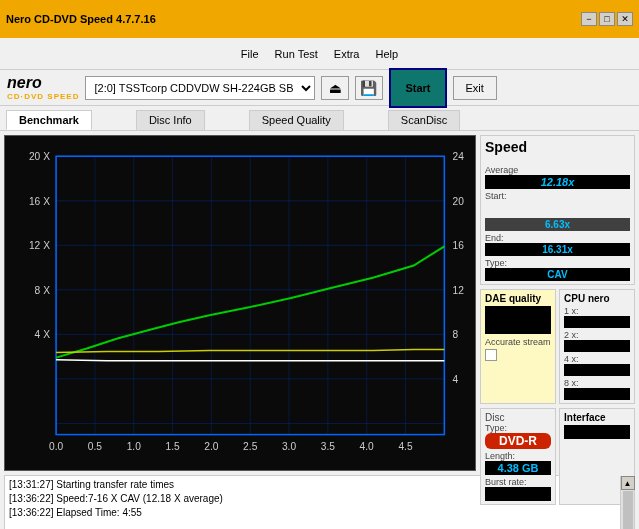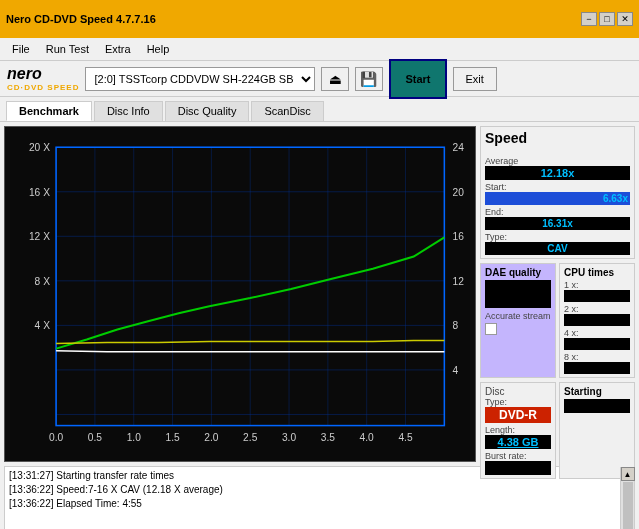--- a/index.html
+++ b/index.html
@@ -6,33 +6,33 @@
     body { width: 639px; height: 529px; background: #f0f0f0; font-family: 'Segoe UI', Tahoma, Geneva, Verdana, sans-serif; font-size: 11px; overflow: hidden; }
     
     
     .title-bar { background: #f0a800; height: 38px; display: flex; align-items: center; justify-content: space-between; padding: 0 6px; }
     .title-bar-left { display: flex; align-items: center; gap: 6px; }
     .title-text { font-size: 11px; font-weight: bold; color: #000; }
     .title-controls { display: flex; gap: 2px; }
     .title-btn { width: 16px; height: 14px; background: #d4d0c8; border: 1px solid #888; font-size: 9px; display: flex; align-items: center; justify-content: center; cursor: pointer; }
 
     
-    .menu-bar { background: #f0f0f0; height: 23px; display: flex; align-items: center; padding: 0 4px; border-bottom: 1px solid #ccc; }
+    .menu-bar { background: #f0f0f0; height: 32px; display: flex; align-items: center; padding: 0 4px; border-bottom: 1px solid #ccc; justify-content: center; }
     .menu-item { padding: 2px 8px; font-size: 11px; cursor: pointer; }
 
     
     .toolbar { background: #f0f0f0; height: 36px; display: flex; align-items: center; padding: 2px 7px; gap: 6px; border-bottom: 1px solid #ccc; }
     .nero-logo { display: flex; flex-direction: column; align-items: flex-start; }
     .drive-select { flex: 1; height: 24px; border: 1px solid #999; background: white; font-size: 11px; padding: 0 4px; max-width: 230px; }
     .toolbar-icon-btn { width: 28px; height: 24px; border: 1px solid #999; background: #f0f0f0; display: flex; align-items: center; justify-content: center; cursor: pointer; font-size: 14px; }
     .start-btn { background: #0f766e; border: 2px solid #000080; padding: 2px 14px; height: 40px; font-size: 11px; font-weight: bold; cursor: pointer; }
     .exit-btn { background: #f0f0f0; border: 1px solid #999; padding: 2px 12px; height: 24px; font-size: 11px; cursor: pointer; }
 
     
-    .tabs { display: flex; padding: 4px 6px 0; background: #f0f0f0; border-bottom: 1px solid #ccc; }
+    .tabs { display: flex; padding: 4px 6px 0; background: #f0f0f0; border-bottom: 1px solid #ccc; gap: 42px; }
     .tab { padding: 3px 12px; font-size: 11px; border: 1px solid #ccc; border-bottom: none; background: #e0e0e0; cursor: pointer; margin-right: 2px; }
     .tab.active { background: white; border-bottom: 1px solid white; font-weight: bold; }
 
     
     .main { display: flex; height: 340px; padding: 4px 4px 0; gap: 4px; }
 
     
     .chart-area { flex: 1; background: #1a1a1a; position: relative; border: 1px solid #555; min-width: 0; }
     
     
@@ -80,21 +80,21 @@
   </select>
   <button class="toolbar-icon-btn" title="Eject">⏏</button>
   <button class="toolbar-icon-btn" title="Save">💾</button>
   <button class="start-btn">Start</button>
   <button class="exit-btn">Exit</button>
 </div>
 
 <div class="tabs">
   <div class="tab active">Benchmark</div>
   <div class="tab">Disc Info</div>
-  <div class="tab">Disc Quality</div>
+  <div class="tab">Speed Quality</div>
   <div class="tab">ScanDisc</div>
 </div>
 
 <div class="main">
 
   <div class="chart-area">
     <svg class="chart-svg" viewBox="0 0 460 330" preserveAspectRatio="none">
 
       <rect width="460" height="330" fill="#0a0a0a"></rect>
 
@@ -152,69 +152,69 @@
     </svg>
   </div>
 
   <div class="right-panel">
 
     <div style="display:flex; gap:3px;">
 
       <div style="flex:1; background:#f0f0f0; border:1px solid #ccc; padding:3px 4px;">
         <div style="font-size:14px;font-weight:bold;color:#000;margin-bottom:10px;">Speed</div>
         <div style="font-size:9px;color:#444;">Average</div>
-        <div style="background:#000;color:#00bfff;font-size:11px;font-weight:bold;text-align:center;padding:1px 2px;margin-bottom:2px;">12.18x</div>
+        <div style="background:#000;color:#00bfff;font-size:11px;font-weight:bold;text-align:center;padding:1px 2px;margin-bottom:2px;font-style:italic;">12.18x</div>
         <div style="font-size:9px;color:#444;">Start:</div>
-        <div style="background:#1d4ed8;color:#00bfff;font-size:10px;font-weight:bold;text-align:right;padding:1px 2px;margin-bottom:2px;">6.63x</div>
+        <div style="background:#404040;color:#00bfff;font-size:10px;font-weight:bold;text-align:center;padding:1px 2px;margin-bottom:2px;margin-top:17px;">6.63x</div>
         <div style="font-size:9px;color:#444;">End:</div>
         <div style="background:#000;color:#00bfff;font-size:10px;font-weight:bold;text-align:center;padding:1px 2px;margin-bottom:2px;">16.31x</div>
         <div style="font-size:9px;color:#444;">Type:</div>
         <div style="background:#000;color:#00bfff;font-size:10px;font-weight:bold;text-align:center;padding:1px 2px;">CAV</div>
       </div>
 
     </div>
 
     <div style="display:flex;gap:3px;">
 
-      <div style="flex:1;background:#c4b5fd;border:1px solid #ccc;padding:3px 4px;">
+      <div style="flex:1;background:#fef9c3;border:1px solid #ccc;padding:3px 4px;">
         <div style="font-size:10px;font-weight:bold;color:#000;margin-bottom:2px;">DAE quality</div>
         <div style="background:#000;height:28px;margin-bottom:3px;"></div>
         <div style="font-size:9px;color:#444;">Accurate stream</div>
         <div style="display:flex;align-items:center;gap:3px;margin-top:2px;">
           <div style="width:12px;height:12px;border:1px solid #999;background:white;"></div>
         </div>
       </div>
 
       <div style="flex:1;background:#f0f0f0;border:1px solid #ccc;padding:3px 4px;">
-        <div style="font-size:10px;font-weight:bold;color:#000;margin-bottom:2px;">CPU times</div>
+        <div style="font-size:10px;font-weight:bold;color:#000;margin-bottom:2px;">CPU nero</div>
         <div style="font-size:9px;color:#444;">1 x:</div>
         <div style="background:#000;height:12px;margin-bottom:2px;"></div>
         <div style="font-size:9px;color:#444;">2 x:</div>
         <div style="background:#000;height:12px;margin-bottom:2px;"></div>
         <div style="font-size:9px;color:#444;">4 x:</div>
         <div style="background:#000;height:12px;margin-bottom:2px;"></div>
         <div style="font-size:9px;color:#444;">8 x:</div>
         <div style="background:#000;height:12px;"></div>
       </div>
     </div>
 
     <div style="display:flex;gap:3px;">
 
       <div style="flex:1;background:#f0f0f0;border:1px solid #ccc;padding:3px 4px;">
         <div style="font-size:10px;color:#444;">Disc</div>
         <div style="font-size:9px;color:#444;">Type:</div>
-        <div style="background:#cc2200;color:white;font-weight:bold;font-size:12px;text-align:center;padding:1px;">DVD-R</div>
+        <div style="background:#cc2200;color:white;font-weight:bold;font-size:12px;text-align:center;padding:1px;border-radius:6px;">DVD-R</div>
         <div style="font-size:9px;color:#444;margin-top:2px;">Length:</div>
-        <div style="background:#000;color:#00bfff;font-size:11px;font-weight:bold;text-align:center;padding:1px;text-decoration:underline;">4.38 GB</div>
+        <div style="background:#000;color:#00bfff;font-size:11px;font-weight:bold;text-align:center;padding:1px;">4.38 GB</div>
         <div style="font-size:9px;color:#444;margin-top:2px;">Burst rate:</div>
         <div style="background:#000;height:14px;"></div>
       </div>
 
       <div style="flex:1;background:#f0f0f0;border:1px solid #ccc;padding:3px 4px;">
-        <div style="font-size:10px;font-weight:bold;color:#000;margin-bottom:2px;">Starting</div>
+        <div style="font-size:10px;font-weight:bold;color:#000;margin-bottom:2px;">Interface</div>
         <div style="background:#000;height:14px;margin-bottom:2px;"></div>
       </div>
     </div>
 
   </div>
 </div>
 
 <div class="log-area">
   <div class="log-content">
     <div class="log-line">[13:31:27]  Starting transfer rate times</div>

